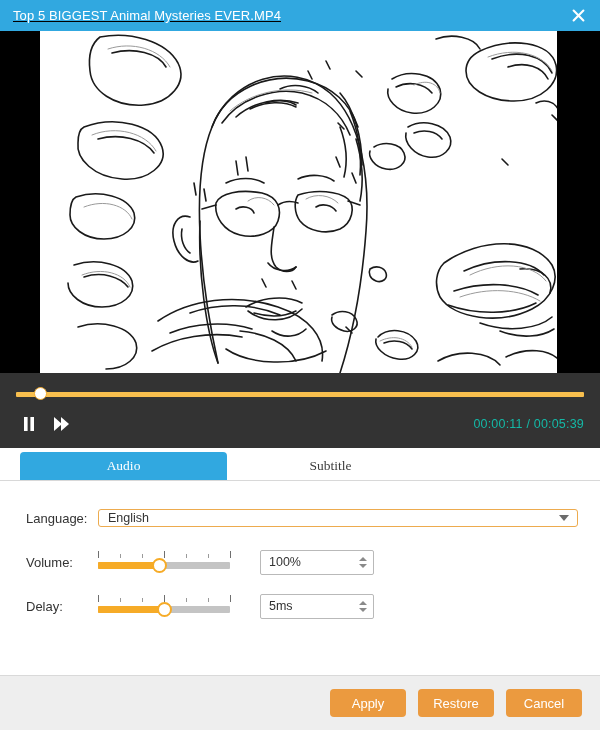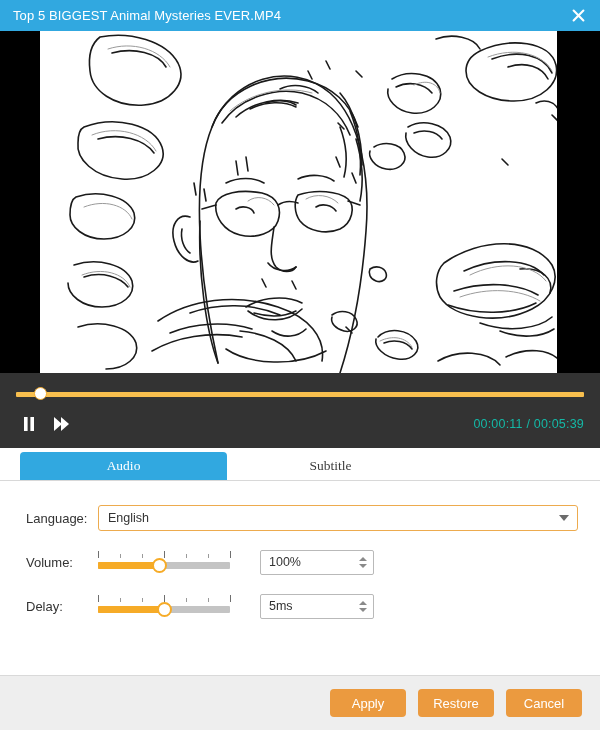--- a/index.html
+++ b/index.html
@@ -29,20 +29,21 @@
   .titlebar {
     height: 31px;
     min-height: 31px;
     background: #31a8e0;
     display: flex;
     align-items: center;
     justify-content: space-between;
     padding: 0 0 0 13px;
     box-sizing: border-box;
     position: relative;
+    text-decoration: underline;
   }
   .titlebar-text {
     color: #ffffff;
     font-size: 13px;
     letter-spacing: 0.1px;
     white-space: nowrap;
     overflow: hidden;
     text-overflow: ellipsis;
   }
   .close-btn {
@@ -251,21 +252,21 @@
   .field-label {
     width: 72px;
     min-width: 72px;
     font-size: 13px;
     color: #333333;
   }
 
   
   .select-box {
     flex: 1 1 auto;
-    height: 26px;
+    height: 18px;
     border: 1px solid #edab4e;
     border-radius: 3px;
     background: #ffffff;
     display: flex;
     align-items: center;
     padding: 0 8px 0 9px;
     box-sizing: border-box;
     cursor: pointer;
     position: relative;
   }

